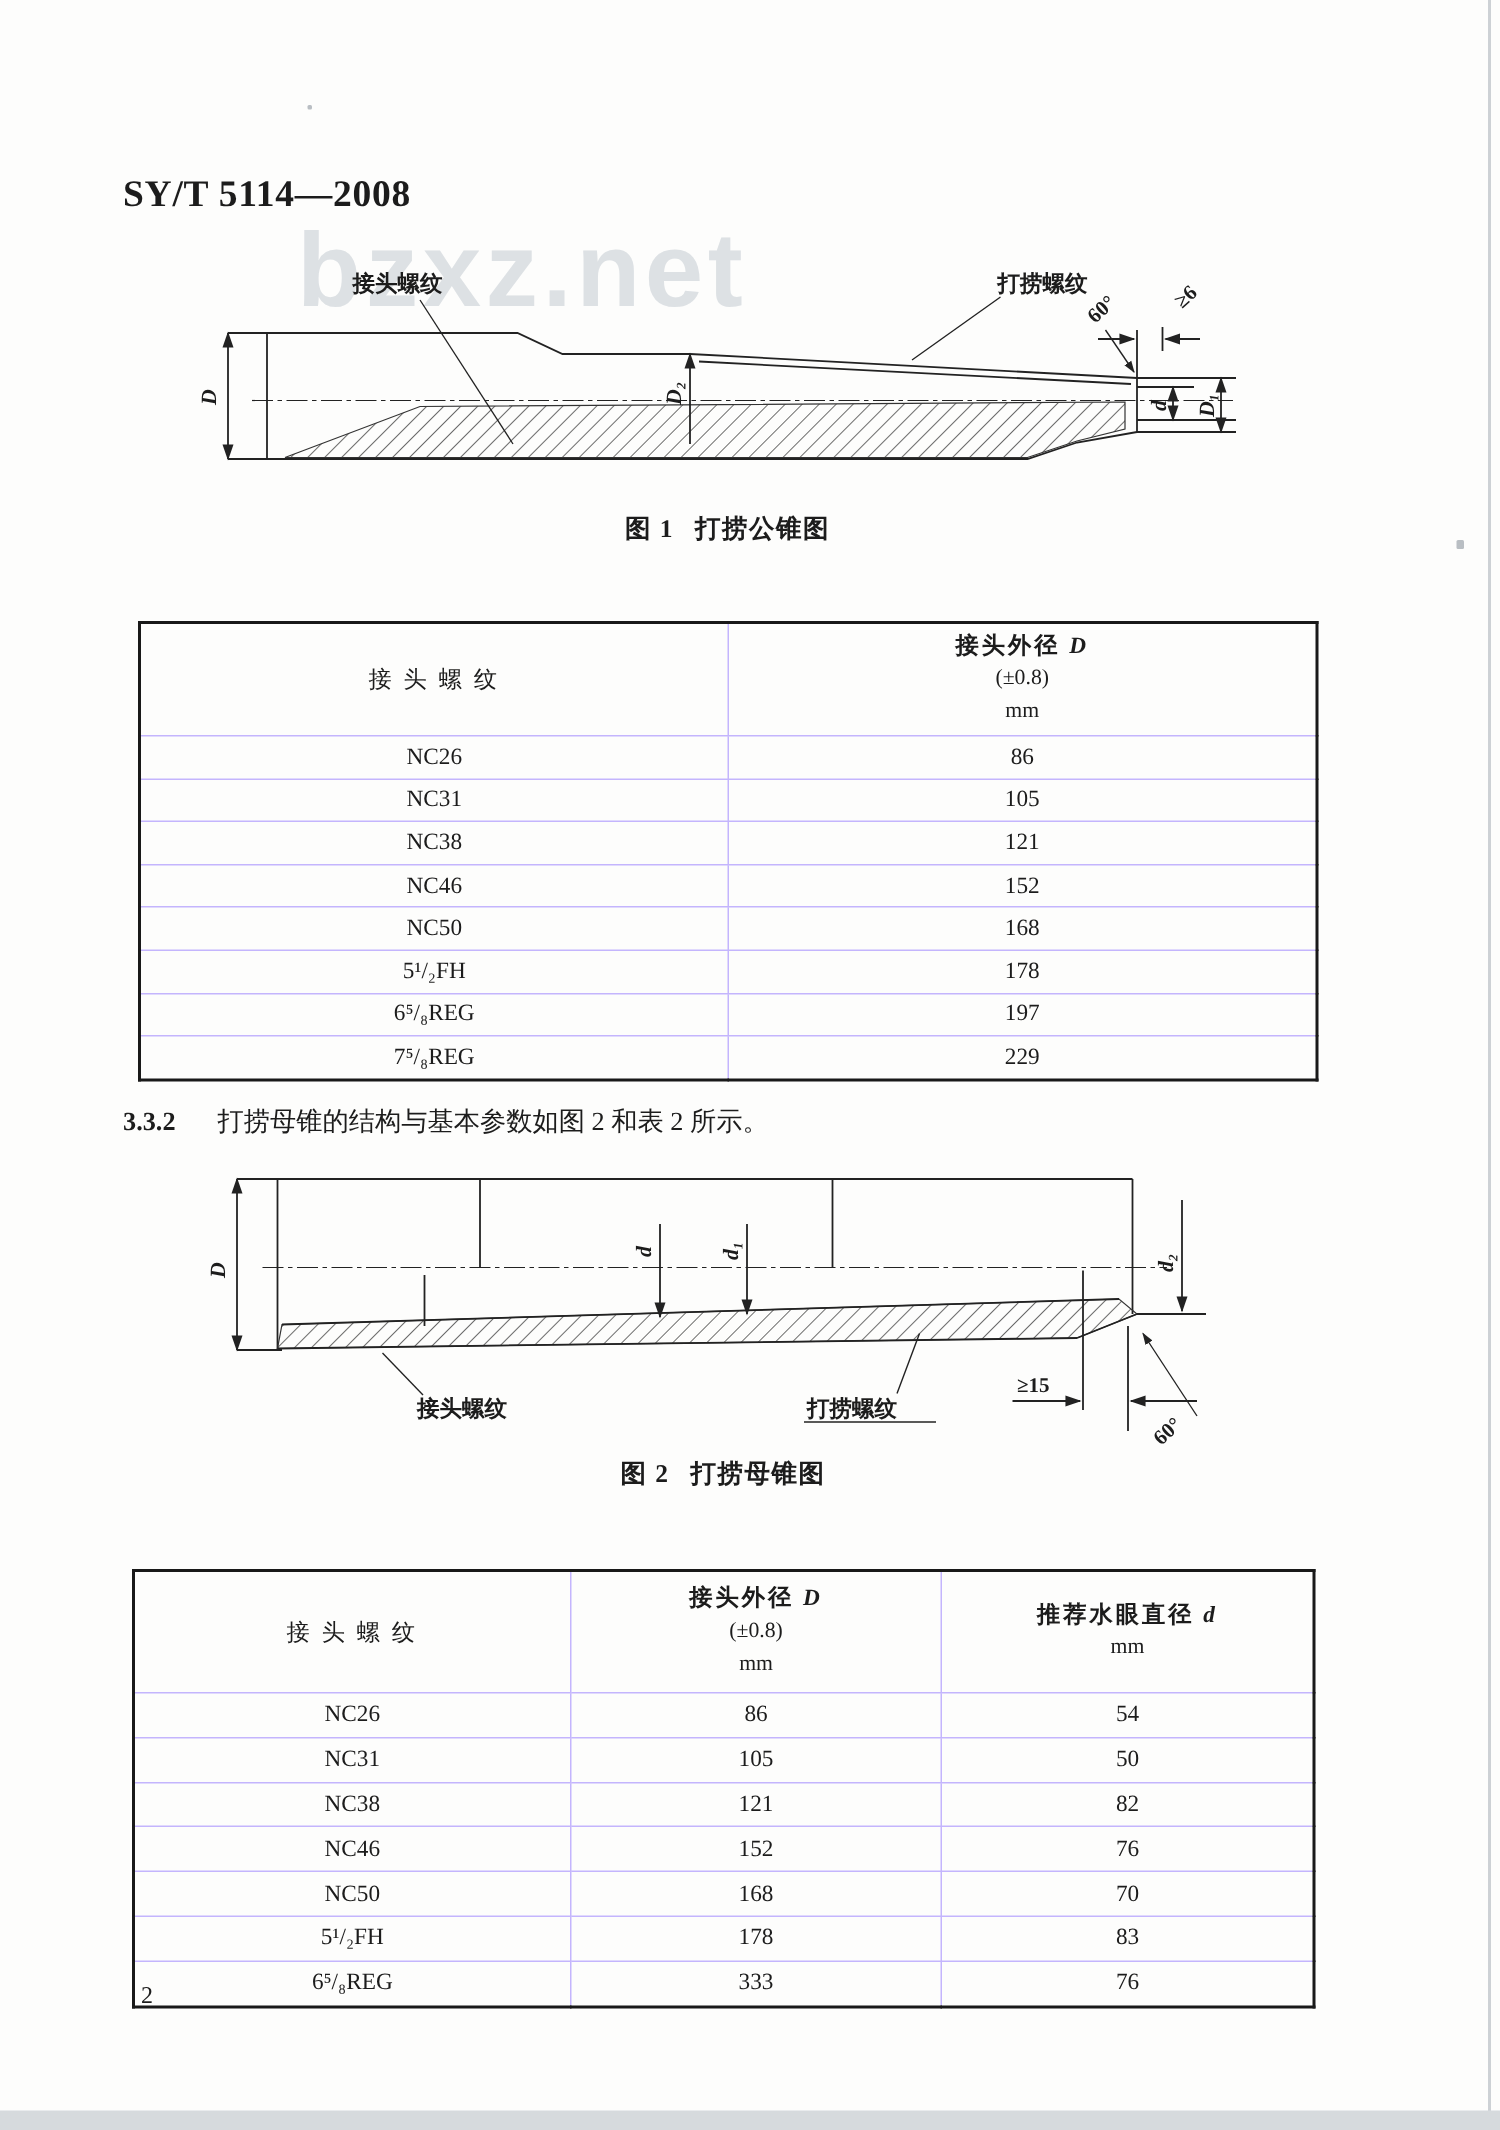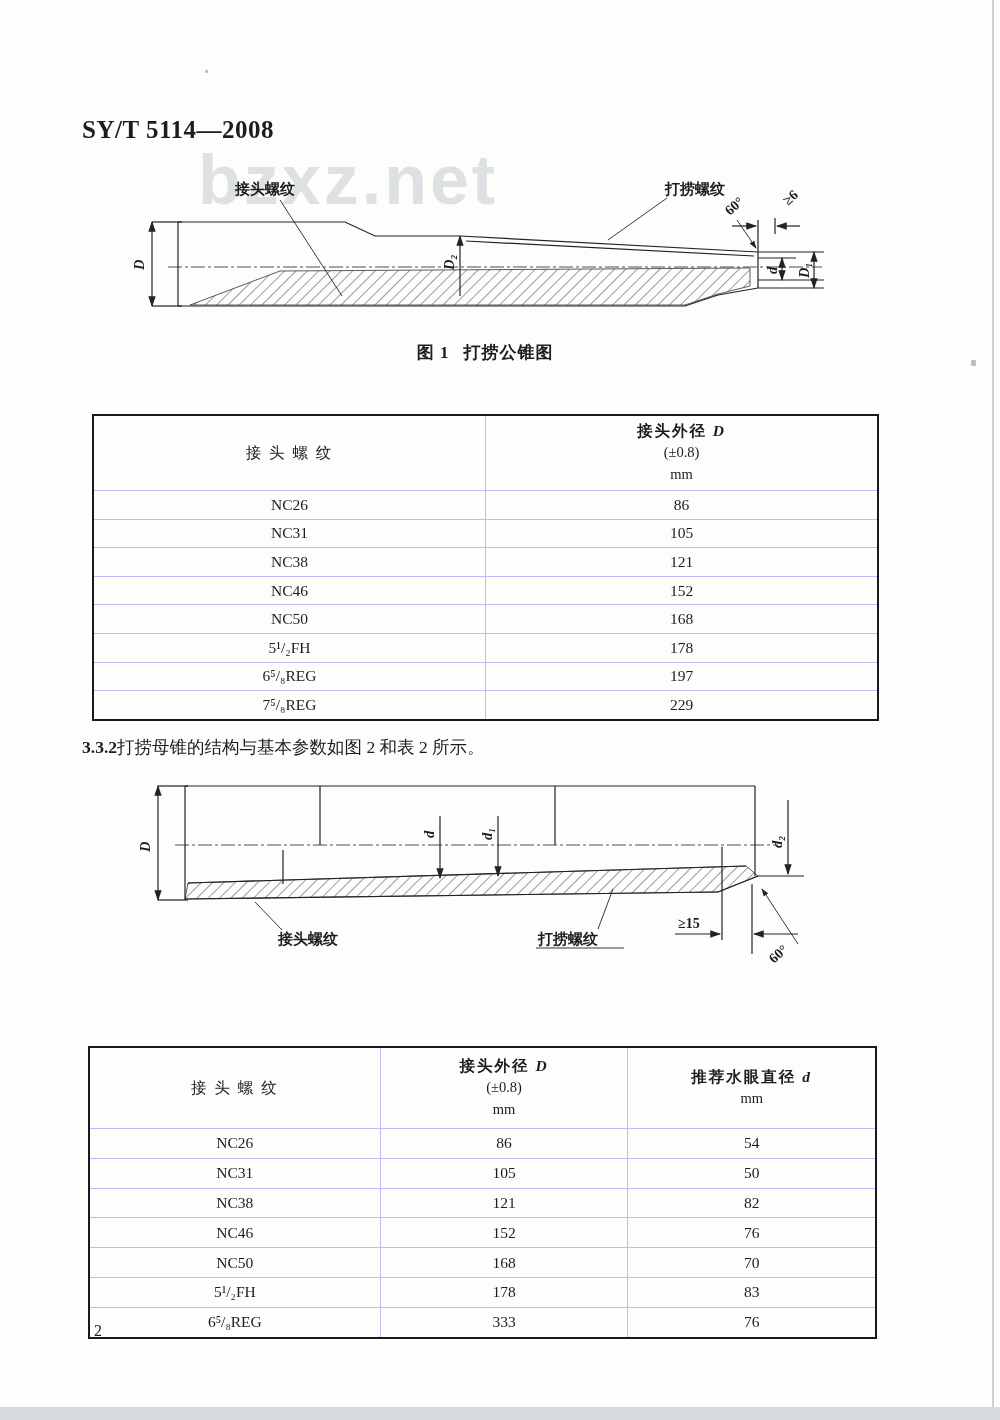--- a/index.html
+++ b/index.html
@@ -28,21 +28,21 @@
   .num-label{font-family:"Liberation Serif","DejaVu Serif",serif;font-size:14px;fill:#1c1c1c;font-weight:bold;}
 
   .caption{position:absolute;text-align:center;font-size:17px;font-weight:bold;letter-spacing:1px;}
   #cap-fig1{left:92px;top:341px;width:786px;}
   #cap-tab1{left:92px;top:386px;width:786px;}
   #cap-fig2{left:88px;top:971px;width:788px;}
   #cap-tab2{left:88px;top:1019px;width:788px;}
   .cap-no{margin-right:14px;}
 
   .section-line{position:absolute;left:82px;top:735px;font-size:17.5px;}
-  .section-no{font-weight:bold;margin-right:0;}
+  .section-no{font-weight:bold;margin-right:28px;}
 
   .data-table{position:absolute;border-collapse:collapse;table-layout:fixed;
     font-size:15.5px;background:transparent;}
   #table1{left:92px;top:414px;width:787px;}
   #table2{left:88px;top:1046px;width:789px;}
   .data-table th,.data-table td{border:1px solid #c4b5fd;text-align:center;padding:0;font-weight:normal;}
   .data-table{border:2px solid #191919;}
   #table1 td{height:27.6px;}
   #table2 td{height:28.8px;}
   #table1 th{height:74px;}
@@ -219,20 +219,23 @@
       <text class="dim" transform="translate(304,66) rotate(-90)">d</text>
       <text class="dim" transform="translate(362,68) rotate(-90)">d₁</text>
       <text class="dim" transform="translate(652,76) rotate(-90)">d₂</text>
       <text class="zh-label" x="148" y="172">接头螺纹</text>
       <text class="zh-label" x="408" y="172">打捞螺纹</text>
       <text class="num-label" x="548" y="156">≥15</text>
       <text class="num-label" transform="translate(644,192) rotate(-42)">60°</text>
     </svg>
   </div>
 
+  <div class="caption" id="cap-fig2">
+    <span class="cap-no">图 2</span><span>打捞母锥图</span>
+  </div>
 
   <table class="data-table" id="table2">
     <thead>
       <tr>
         <th style="width:37%" class="th-zh">接 头 螺 纹</th>
         <th style="width:31.5%">
           <div class="th-line th-zh"><span>接头外径 </span><span class="th-var">D</span></div>
           <div class="th-line th-sub">(±0.8)</div>
           <div class="th-line th-sub">mm</div>
         </th>

